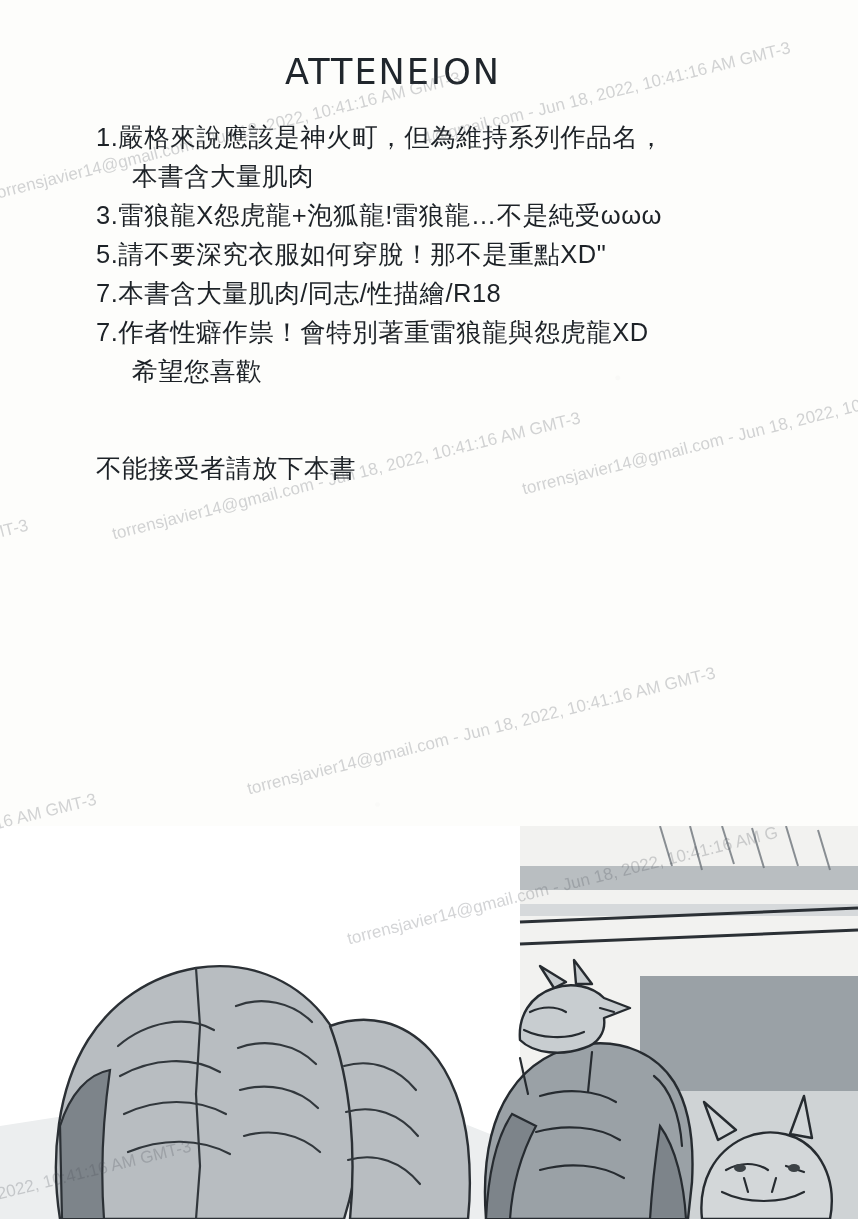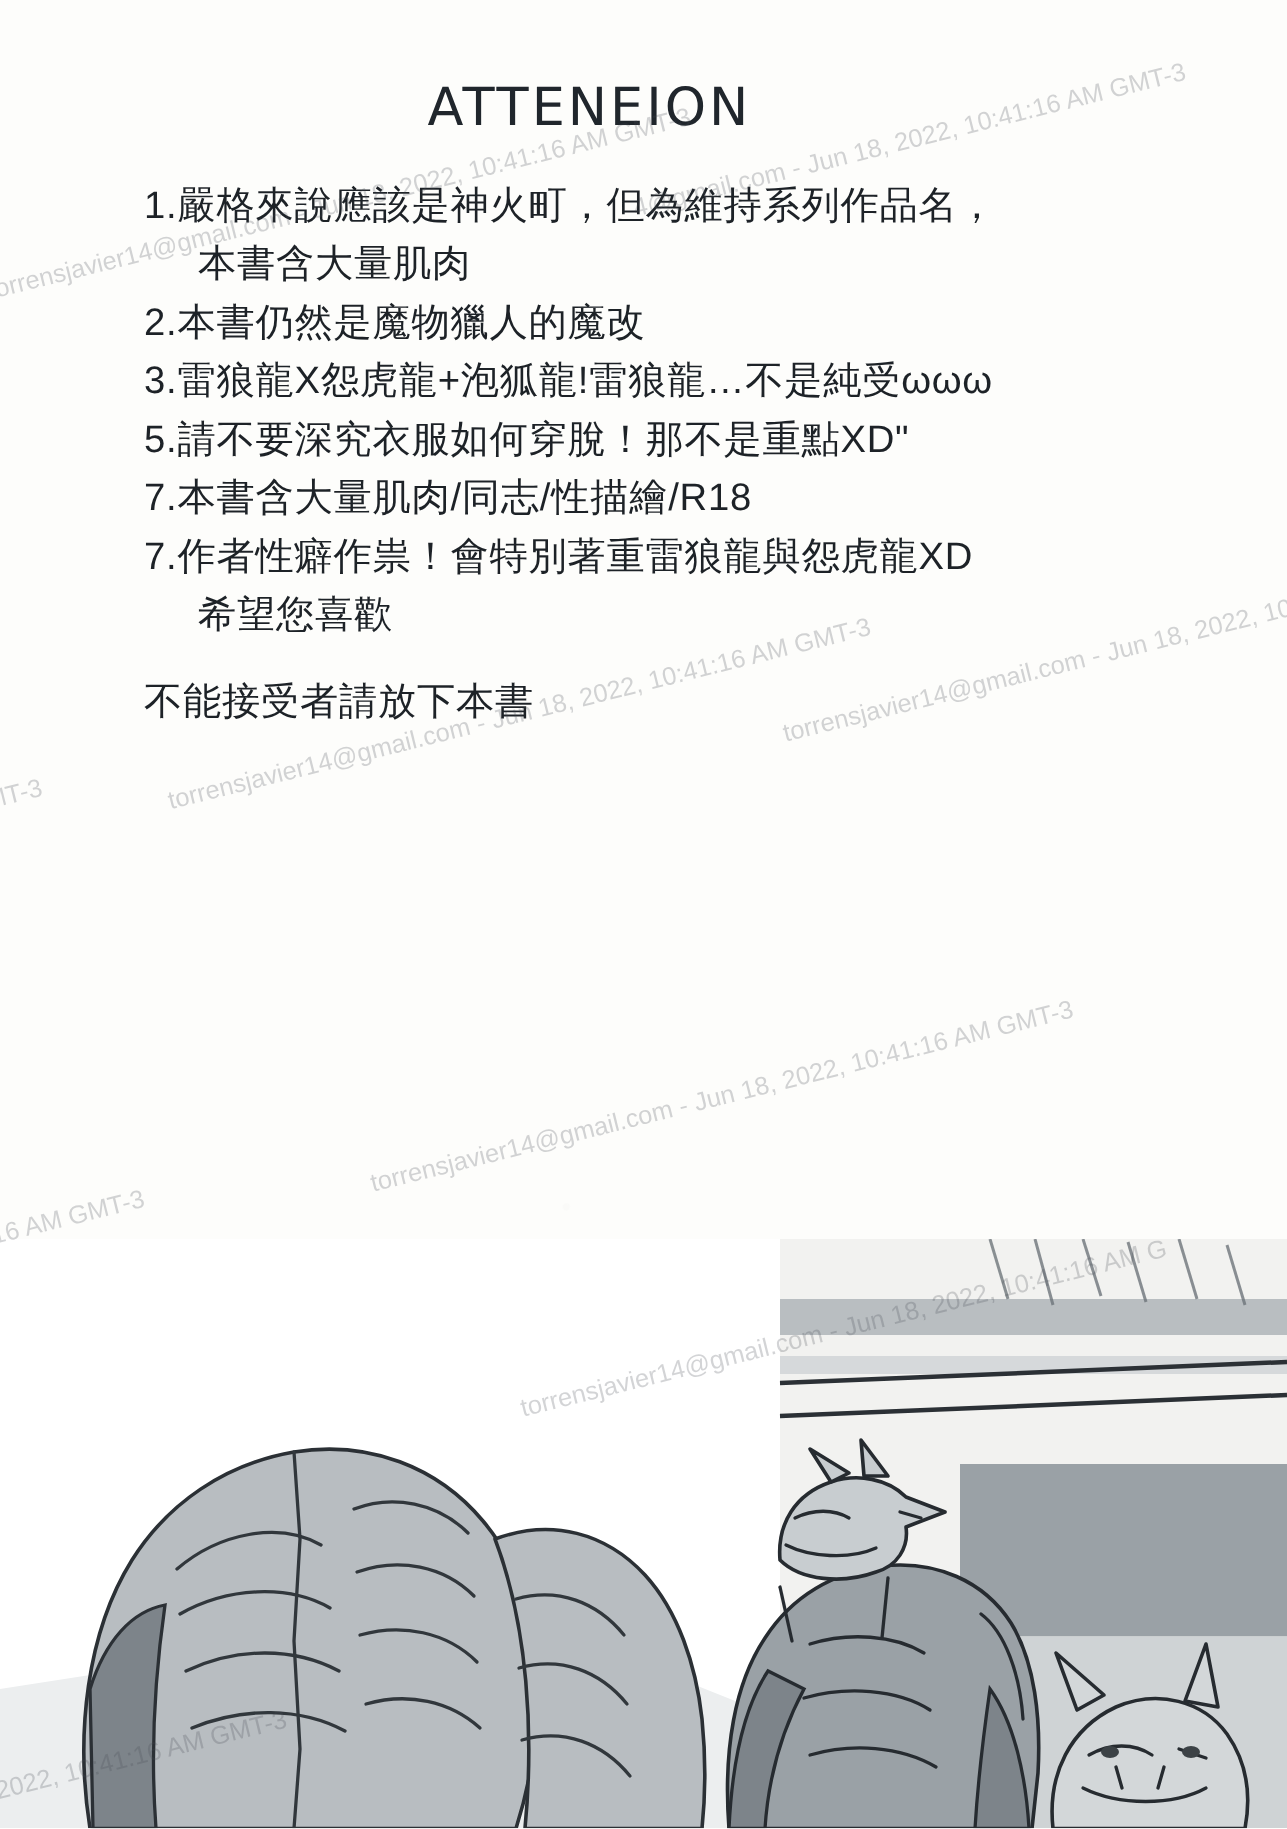--- a/index.html
+++ b/index.html
@@ -102,21 +102,20 @@
 
 <div id="page">
 
   <div class="paper-grain"></div>
 
   <div class="doc-title">ATTENEION</div>
 
   <div class="notes">
     <div class="note-line">1.嚴格來說應該是神火町，但為維持系列作品名，</div>
     <div class="note-line indent">本書含大量肌肉</div>
-    <div class="note-line">2.本書仍然是魔物獵人的魔改</div>
     <div class="note-line">3.雷狼龍X怨虎龍+泡狐龍!雷狼龍…不是純受ωωω</div>
     <div class="note-line">5.請不要深究衣服如何穿脫！那不是重點XD"</div>
     <div class="note-line">7.本書含大量肌肉/同志/性描繪/R18</div>
     <div class="note-line">7.作者性癖作祟！會特別著重雷狼龍與怨虎龍XD</div>
     <div class="note-line indent">希望您喜歡</div>
   </div>
 
   <div class="closing">
     <div class="note-line">不能接受者請放下本書</div>
   </div>

